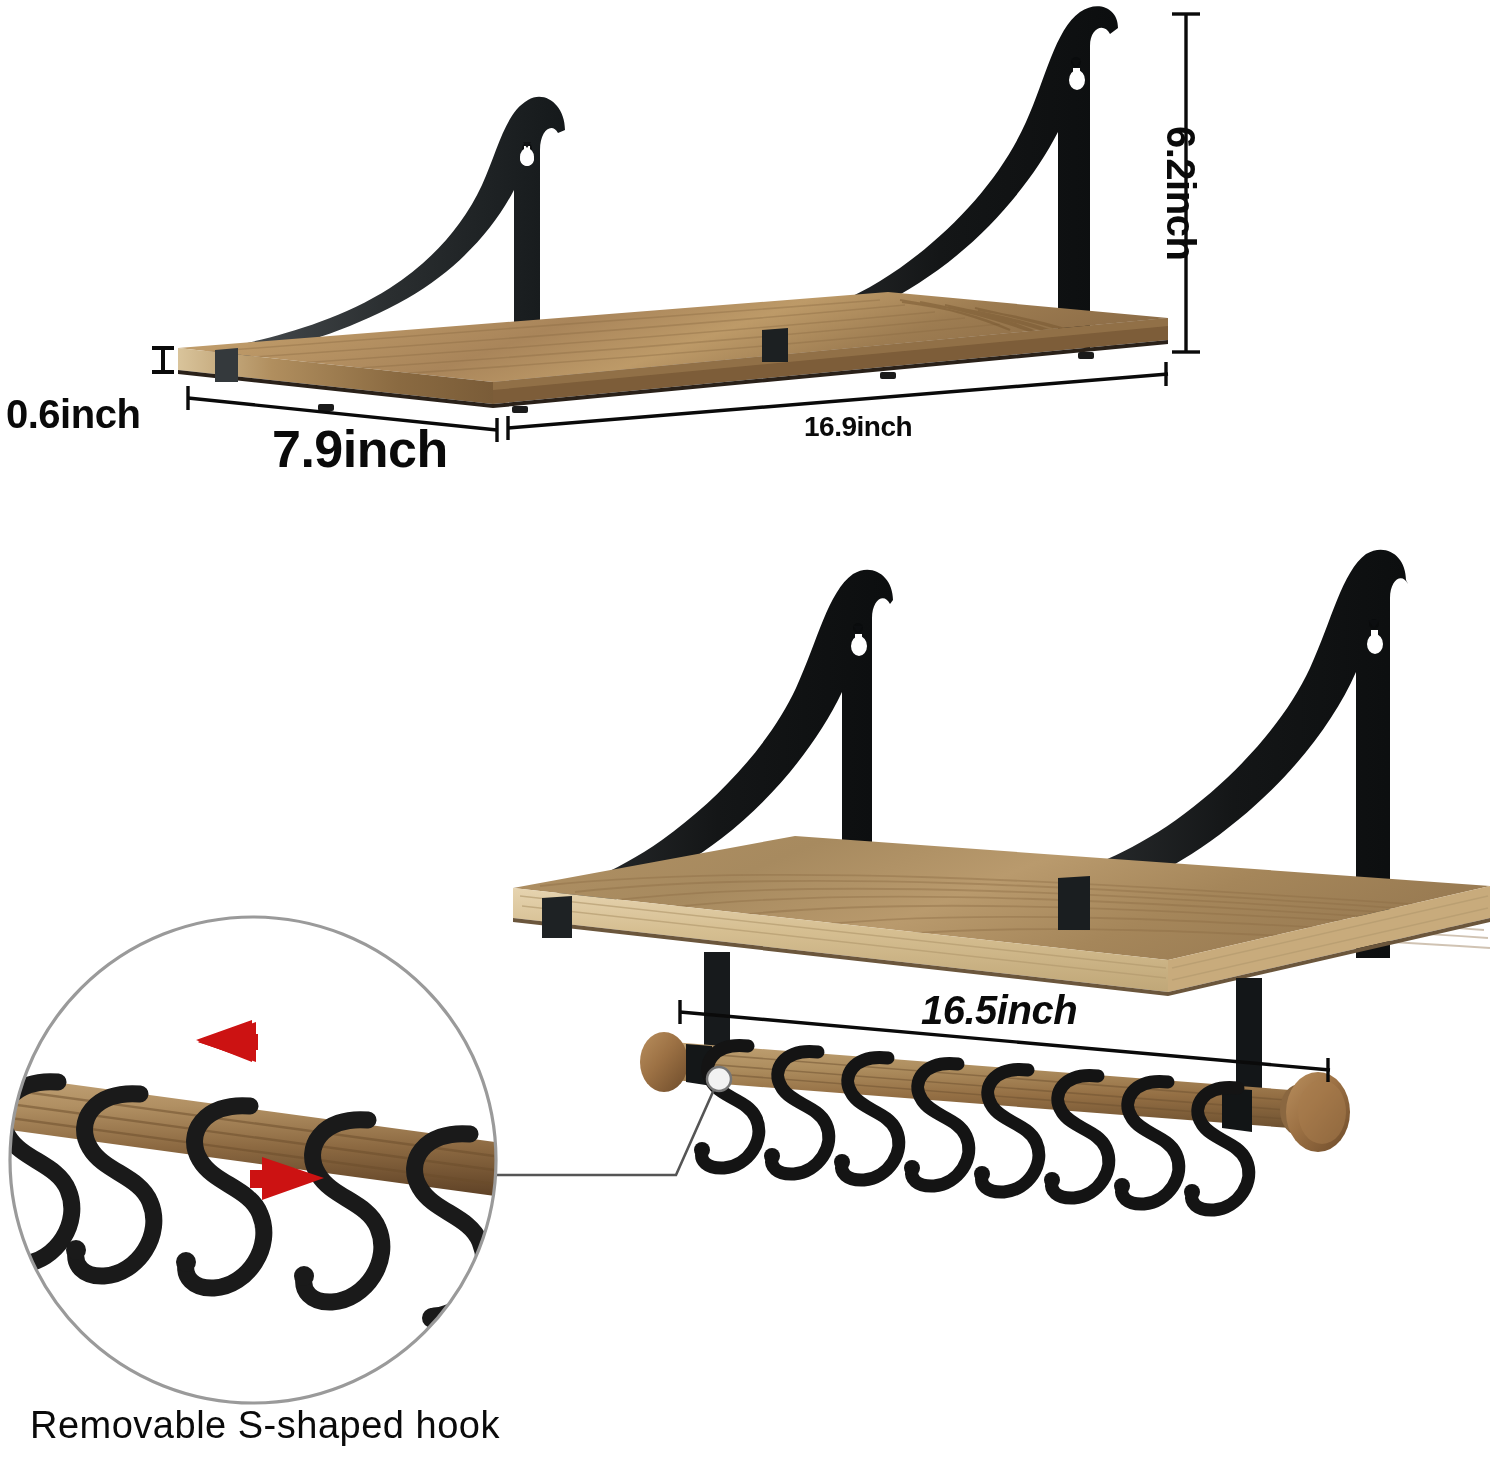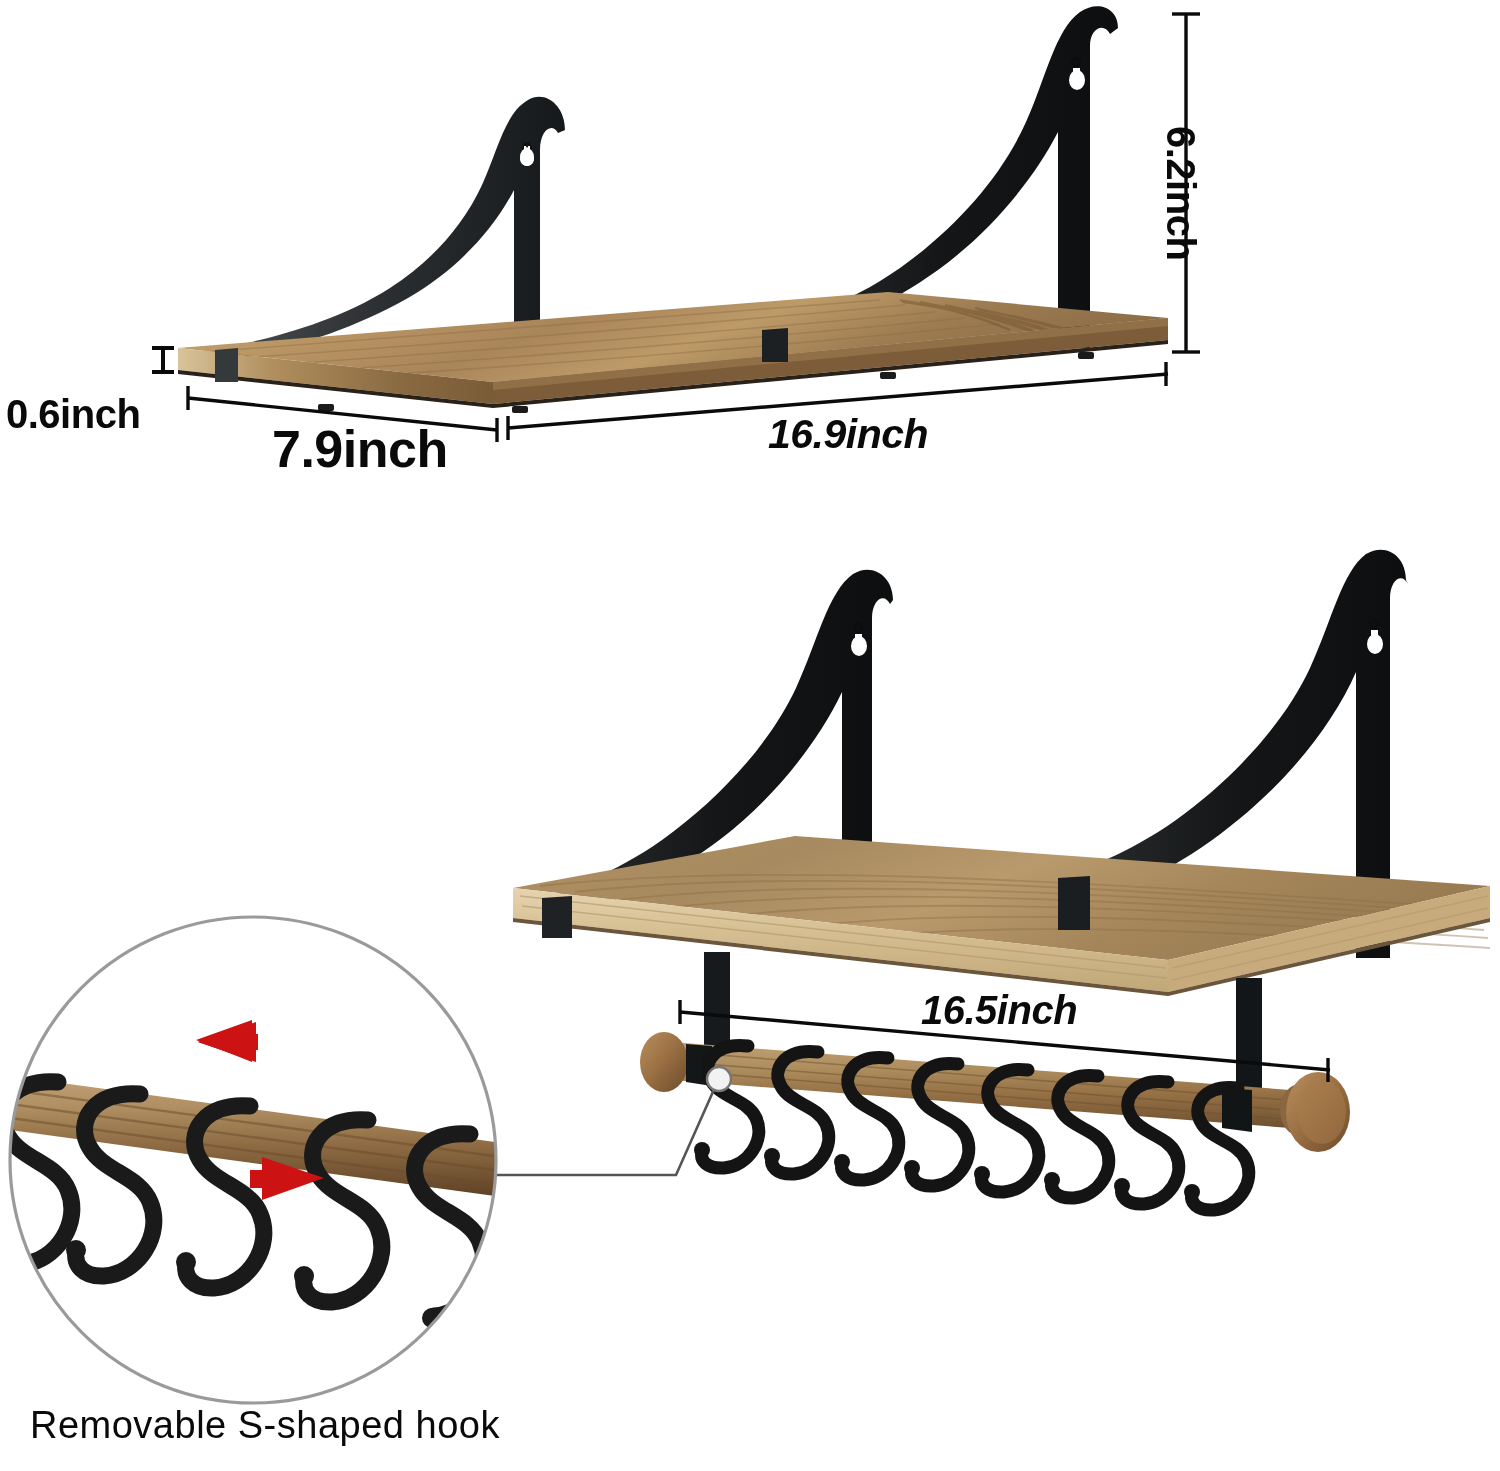--- a/index.html
+++ b/index.html
@@ -4,21 +4,21 @@
 <style>
   html,body{margin:0;padding:0;background:#ffffff;}
   body{width:1500px;height:1471px;position:relative;overflow:hidden;
        font-family:"Liberation Sans","DejaVu Sans",sans-serif;}
   .stage{position:absolute;inset:0;width:1500px;height:1471px;}
   svg.layer{position:absolute;top:0;left:0;width:1500px;height:1471px;}
   .dimtext{position:absolute;color:#0a0a0a;font-weight:700;letter-spacing:-0.5px;
            white-space:nowrap;font-family:"Liberation Sans","DejaVu Sans",sans-serif;}
   #dim-thickness{left:6px;top:348px;font-size:40px;margin-top:44px;}
   #dim-depth{left:272px;top:419px;font-size:52px;text-align:center;}
-  #dim-width{left:768px;top:411px;font-size:41px;font-style:italic;}
+  #dim-width{left:804px;top:411px;font-size:28px;}
   #dim-height{left:1203px;top:126px;font-size:40px;transform:rotate(90deg);
               transform-origin:left top;}
   #dim-rodwidth{left:921px;top:988px;font-size:40px;font-style:italic;}
   #caption-hook{left:30px;top:1404px;font-size:38px;font-weight:400;letter-spacing:0.5px;}
 </style>
 </head>
 <body>
 
 <div class="stage">
 

